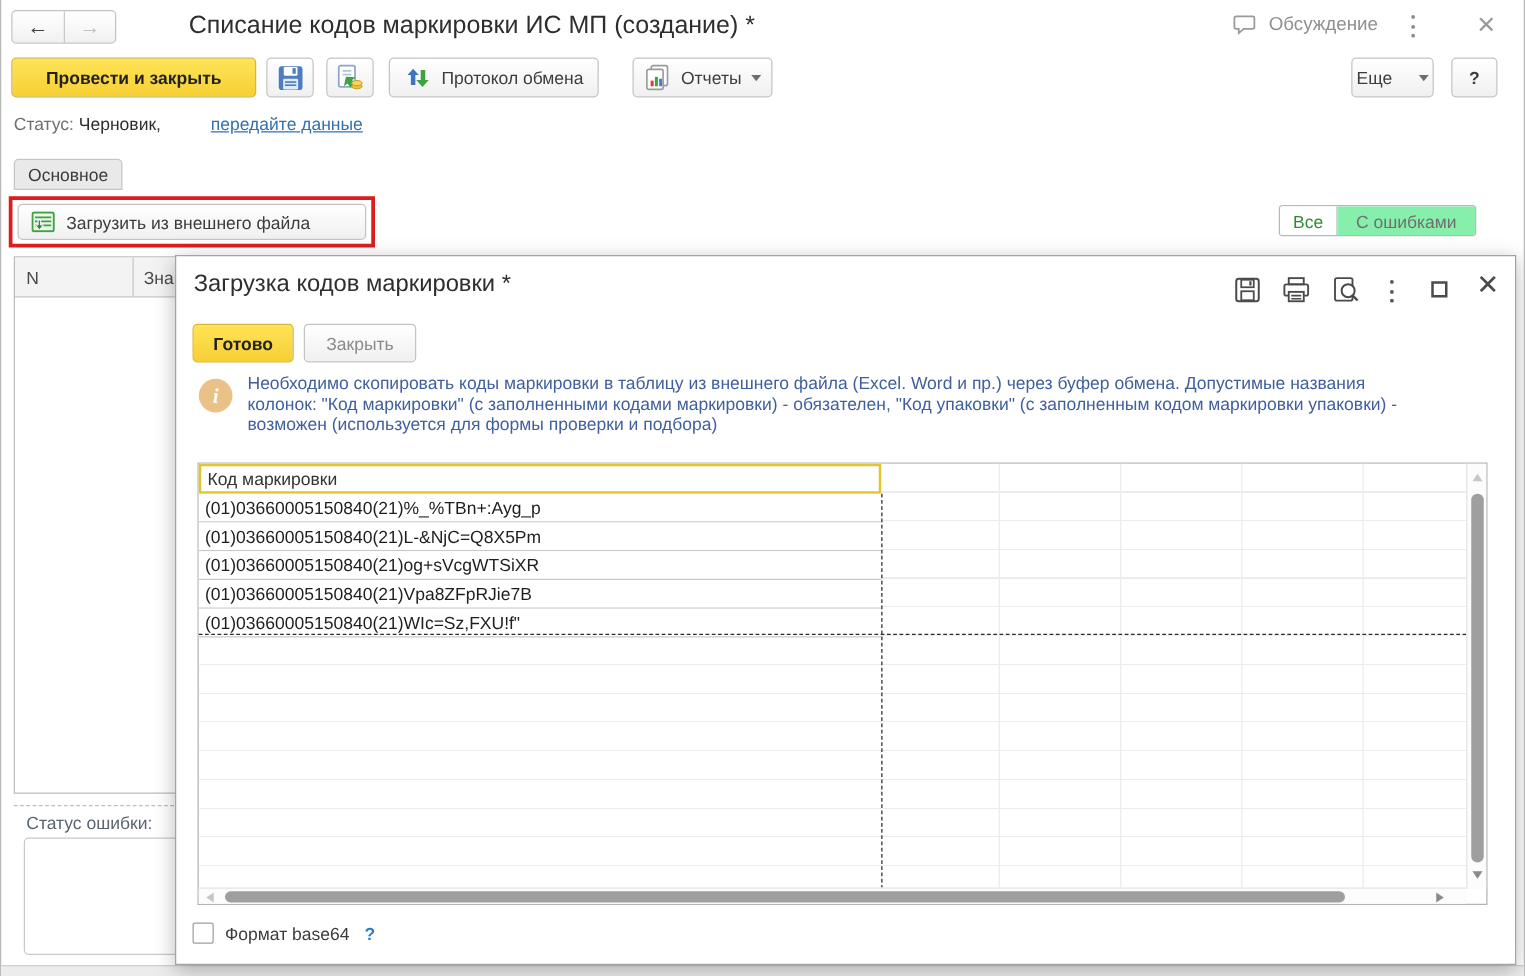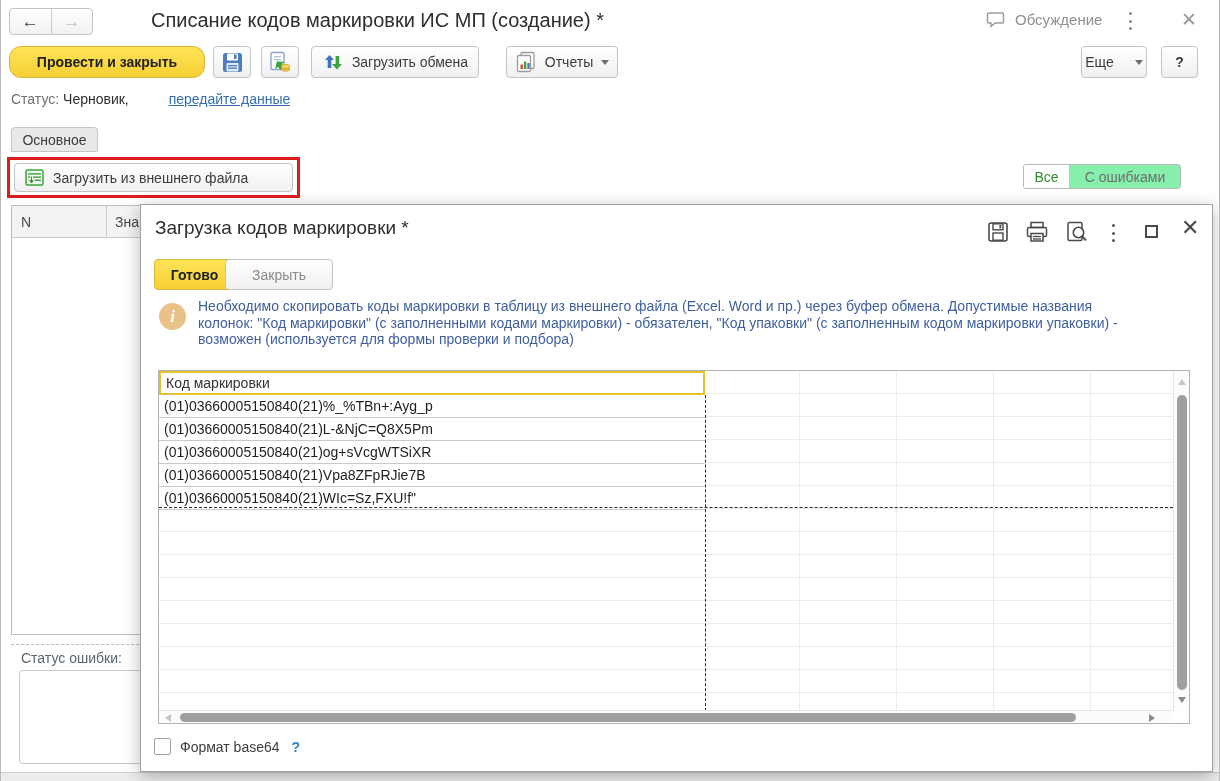--- a/index.html
+++ b/index.html
@@ -15,21 +15,21 @@
   .discussion { position:absolute; left:984px; top:10px; display:flex; align-items:center; color:#909090; font-size:15px; }
   .discussion svg { margin-right:8px; }
   .kebab { position:absolute; width:4px; height:18px; display:flex; flex-direction:column; justify-content:space-between; }
   .kebab i { width:3px; height:3px; border-radius:50%; background:#8a8a8a; }
   .kebab.top { left:1128px; top:12px; }
   .x-close { position:absolute; left:1180px; top:8px; font-size:19px; color:#9a9a9a; }
 
   
   .btn { display:inline-flex; align-items:center; justify-content:center; border:1px solid #c3c3c3; border-radius:4px; background:linear-gradient(#ffffff,#f0f0f0); font-size:14px; color:#3c3c3c; }
   .btn-yellow { background:linear-gradient(#ffe457,#f6cf35); border:1px solid #d8b63a; font-weight:bold; color:#222; }
-  #btn-post { position:absolute; left:8px; top:46px; width:196px; height:32px;border-radius:12px; }
+  #btn-post { position:absolute; left:8px; top:46px; width:196px; height:32px; }
   #btn-save { position:absolute; left:212px; top:46px; width:38px; height:32px; }
   #btn-fill { position:absolute; left:260px; top:46px; width:38px; height:32px; }
   #btn-protocol { position:absolute; left:310px; top:46px; width:168px; height:32px; gap:8px; }
   #btn-reports { position:absolute; left:505px; top:46px; width:112px; height:32px; gap:8px; }
   #btn-more { position:absolute; left:1080px; top:46px; width:66px; height:32px; gap:21px; }
   #btn-help { position:absolute; left:1160px; top:46px; width:37px; height:32px; font-weight:bold; }
   .caret { width:0; height:0; border-left:4px solid transparent; border-right:4px solid transparent; border-top:5px solid #6f6f6f; }
 
   
   .status-line { position:absolute; left:10px; top:91px; font-size:14px; }
@@ -62,21 +62,21 @@
   .bottom-strip { position:absolute; left:0; top:772px; width:1220px; height:9px; background:#ececec; border-top:1px solid #cfcfcf; }
 
   
   .modal { position:absolute; left:139px; top:204px; width:1073px; height:568px; background:#fff; border:1px solid #a3a3a3; box-shadow:0 4px 16px rgba(0,0,0,.28); z-index:10; }
   .modal-title { position:absolute; left:14px; top:12px; font-size:19px; color:#2e2e2e; }
   .micon { position:absolute; top:15px; width:24px; height:24px; display:flex; align-items:center; justify-content:center; }
   .kebab.modal-k { left:971px; top:19px; }
   .m-max { position:absolute; left:1004px; top:20px; width:13px; height:13px; border:2px solid #4a4a4a; }
   .m-close { position:absolute; left:1040px; top:10px; font-size:22px; color:#4a4a4a; }
   #m-done { position:absolute; left:13px; top:54px; width:81px; height:31px; }
-  #m-cancel { position:absolute; left:84px; top:54px; width:108px; height:31px; color:#8a8a8a; }
+  #m-cancel { position:absolute; left:102px; top:54px; width:90px; height:31px; color:#8a8a8a; }
   .info-icon { position:absolute; left:18px; top:98px; width:27px; height:27px; border-radius:50%; background:#eac287; color:#fff; display:flex; align-items:center; justify-content:center; font-family:"Liberation Serif", serif; font-style:italic; font-weight:bold; font-size:17px; }
   .info-text { position:absolute; left:57px; top:93px; width:948px; font-size:14px; line-height:16.6px; color:#3f5f9e; }
 
   
   .sheet { position:absolute; left:17px; top:165px; width:1032px; height:354px; border:1px solid #b3b3b3; background:#fff; }
   .sheet-grid-h { position:absolute; left:0; top:0; width:1014px; height:340px;
       background:repeating-linear-gradient(to bottom, transparent 0px, transparent 22px, #ececec 22px, #ececec 23px); }
   .vline { position:absolute; top:0; width:1px; height:340px; background:#ececec; }
   .sheet-header { position:absolute; left:0; top:0; width:546px; height:24px; border:2px solid #e2c42e; background:#fff; display:flex; align-items:center; padding-left:5px; font-size:14px; color:#333; }
   .code-row { position:absolute; left:0; width:546px; height:23px; border-bottom:1px solid #c9c9c9; display:flex; align-items:center; padding-left:5px; font-size:14px; color:#1e1e1e; white-space:nowrap; background:#fff; }
@@ -147,21 +147,21 @@
       <ellipse cx="16.5" cy="18" rx="4.2" ry="2.1" fill="#eac33e" stroke="#c79b22" stroke-width="0.8"></ellipse>
       <ellipse cx="16.5" cy="15.5" rx="4.2" ry="2.1" fill="#f4d65a" stroke="#c79b22" stroke-width="0.8"></ellipse>
     </svg>
   </div>
 
   <div id="btn-protocol" class="btn">
     <svg width="22" height="22" viewBox="0 0 22 22">
       <path d="M6 9 L10.5 4 L15 9 h-2.7 v8 h-3.6 v-8 Z" transform="translate(-3 0)" fill="#3c74bd"></path>
       <path d="M9 13 h3.6 v-8 h3.6 v8 H19 l-5 5.5 Z" transform="translate(1 0)" fill="#3ea23e"></path>
     </svg>
-    <span>Загрузить обмена</span>
+    <span>Протокол обмена</span>
   </div>
 
   <div id="btn-reports" class="btn">
     <svg width="22" height="22" viewBox="0 0 22 22">
       <rect x="6" y="1.5" width="13" height="16" rx="1.5" fill="#fff" stroke="#9a9a9a" stroke-width="1.3"></rect>
       <rect x="2.5" y="4.5" width="13" height="16" rx="1.5" fill="#fff" stroke="#9a9a9a" stroke-width="1.3"></rect>
       <rect x="5.5" y="13.5" width="2.4" height="4.5" fill="#cc4437"></rect>
       <rect x="8.9" y="10.5" width="2.4" height="7.5" fill="#3ea23e"></rect>
       <rect x="12.3" y="12" width="2.4" height="6" fill="#4d7cc0"></rect>
     </svg>

